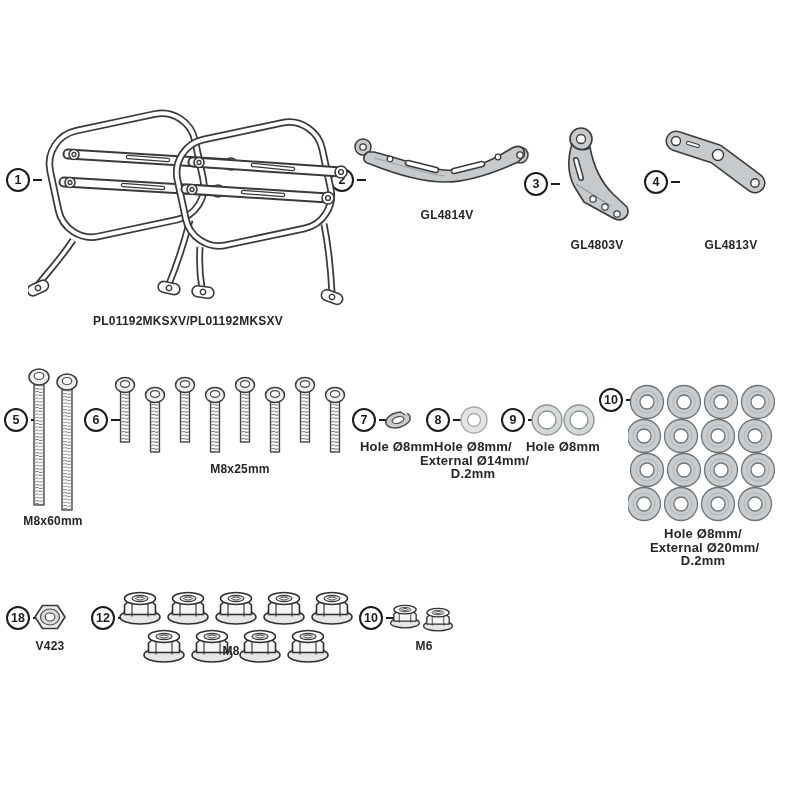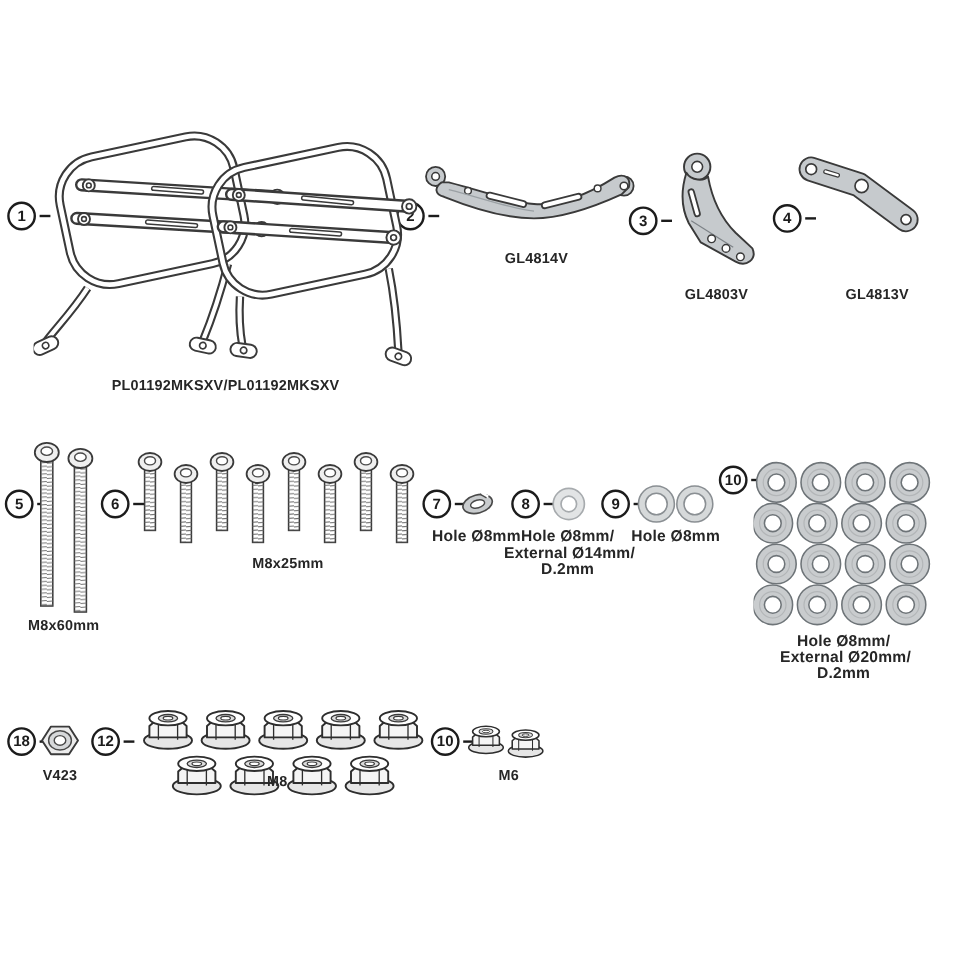--- a/index.html
+++ b/index.html
@@ -62,21 +62,21 @@
       <span class="tick"></span>
     </div>
   <div class="callout" style="left:599px;top:388px">
       <span class="numcircle">10</span>
       <span class="tick"></span>
     </div>
   <div class="callout" style="left:6px;top:606px">
       <span class="numcircle">18</span>
       <span class="tick"></span>
     </div>
-  <div class="callout" style="left:76px;top:606px">
+  <div class="callout" style="left:91px;top:606px">
       <span class="numcircle">12</span>
       <span class="tick"></span>
     </div>
   <div class="callout" style="left:359px;top:606px">
       <span class="numcircle">10</span>
       <span class="tick"></span>
     </div>
 
   <svg class="drawing" style="left:28px;top:92px" width="320" height="222" viewBox="0 0 320 222">
     <g>

